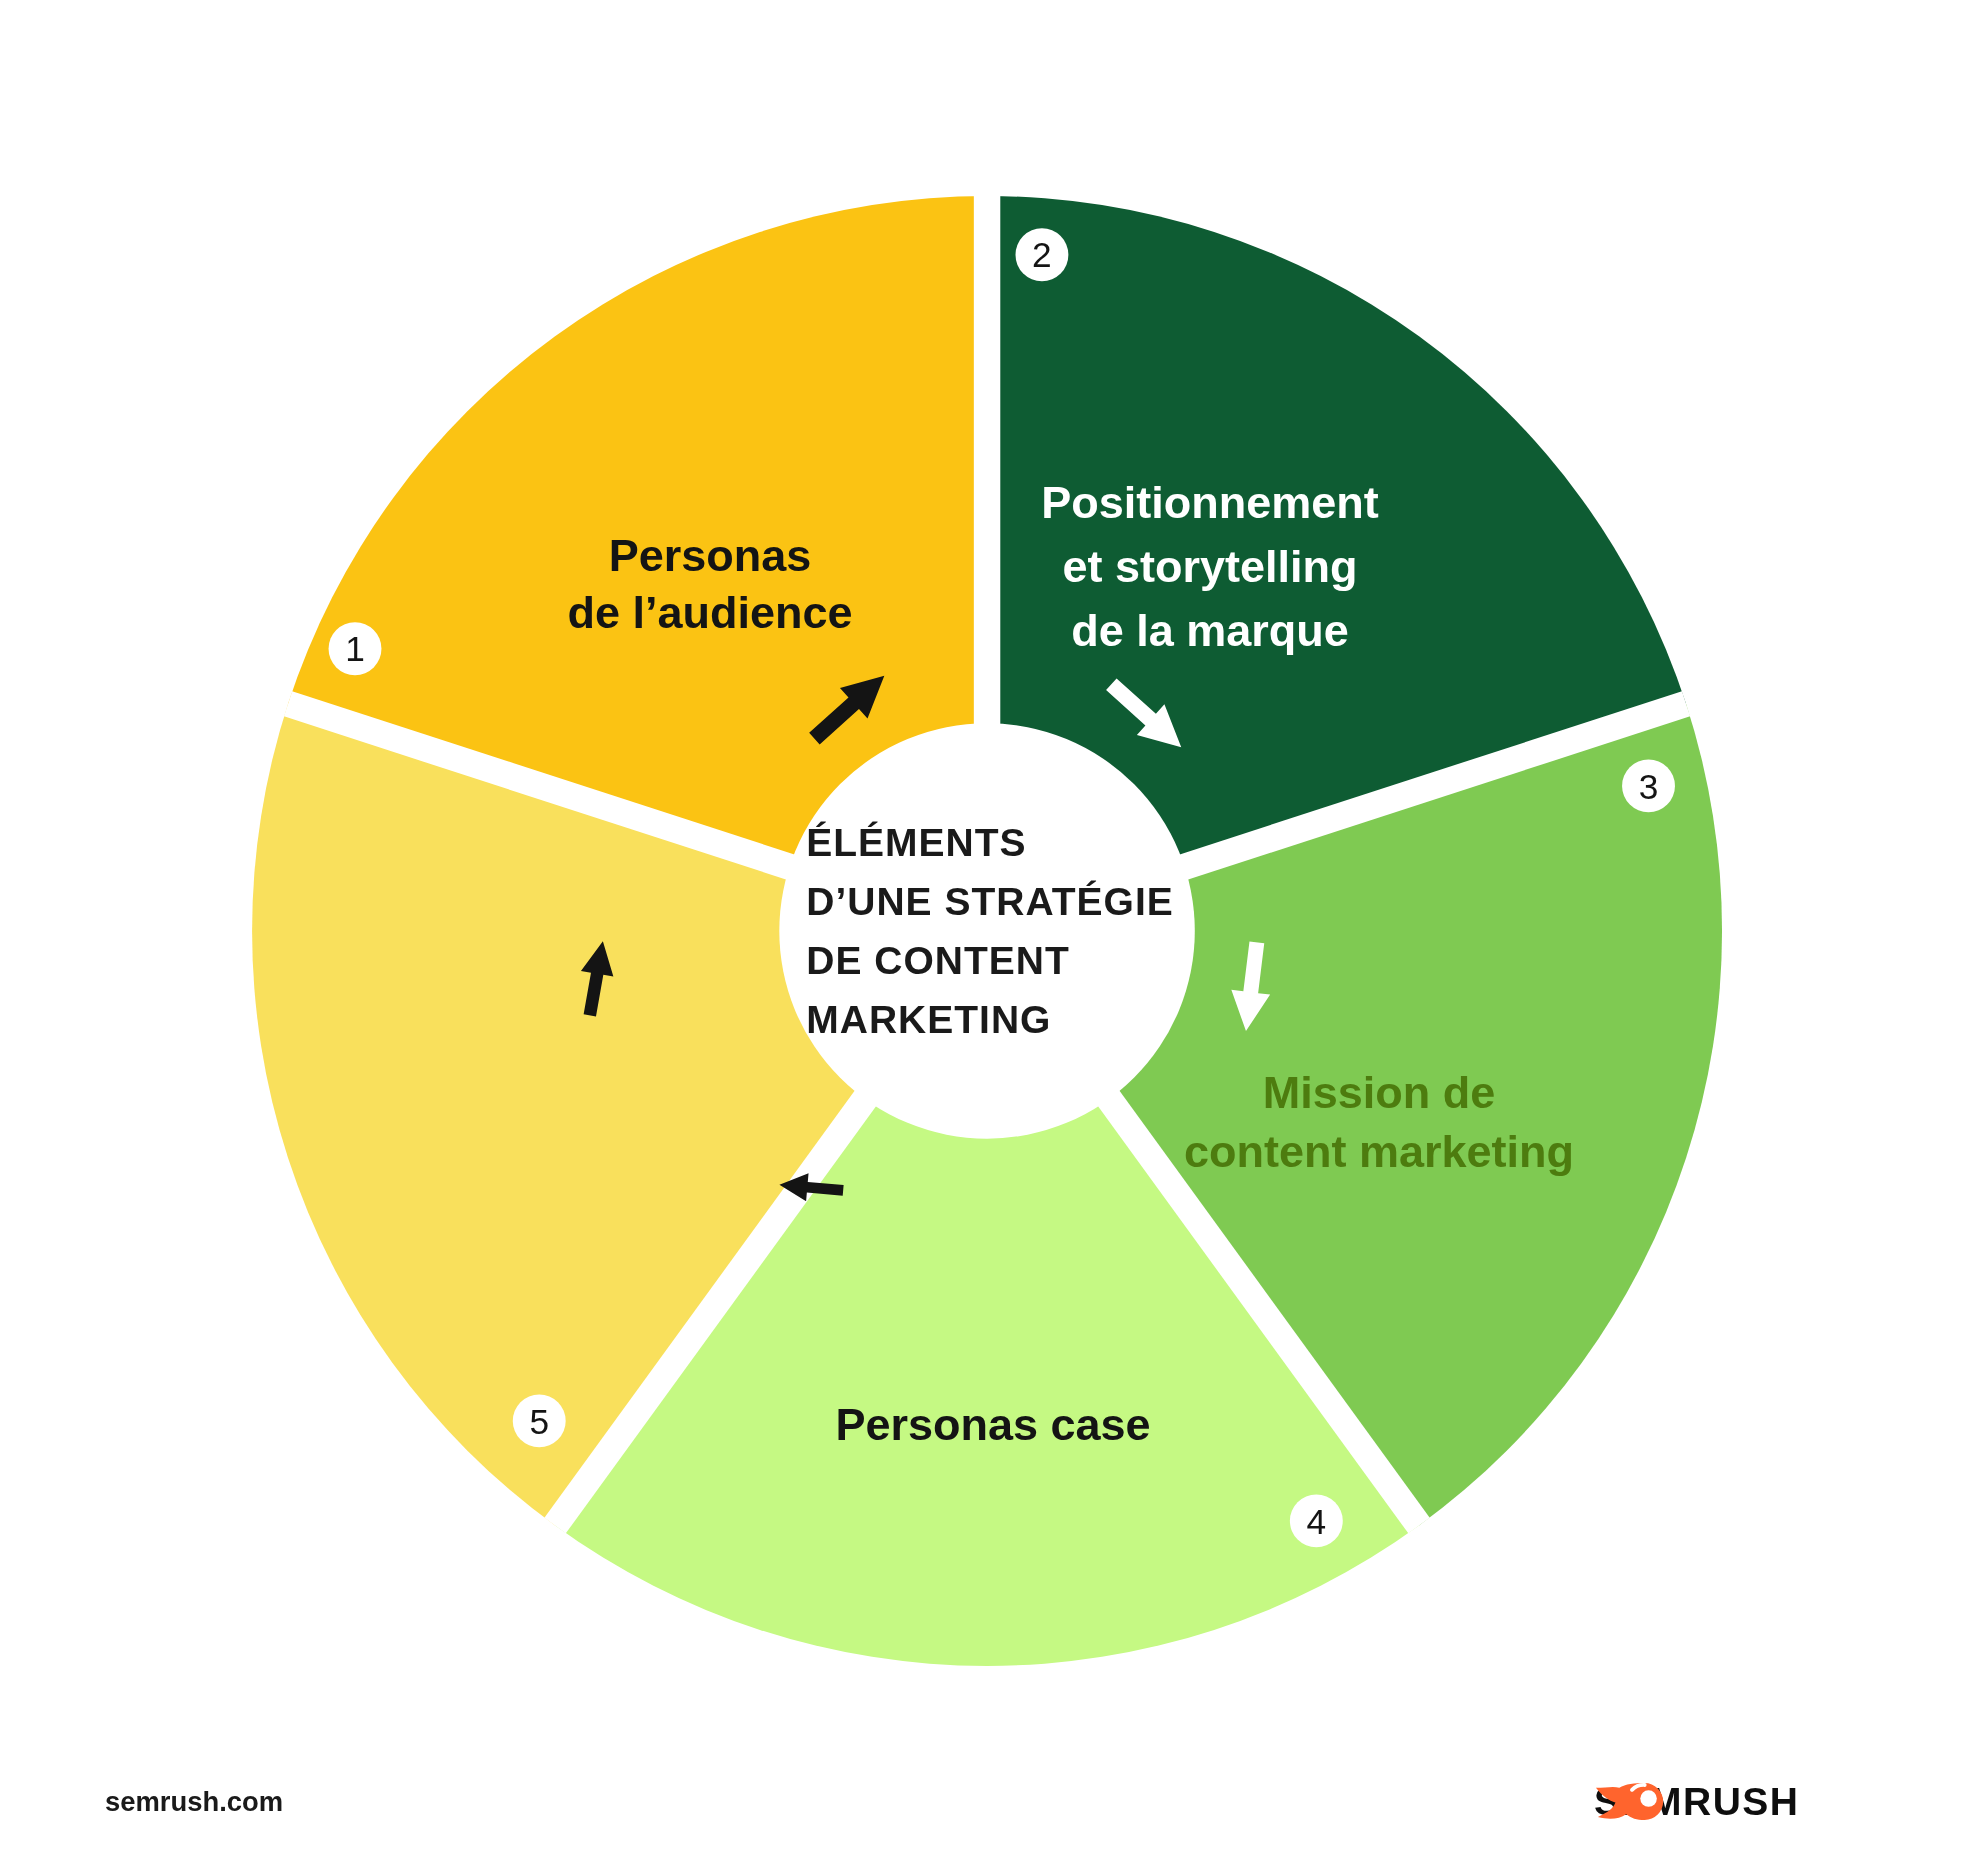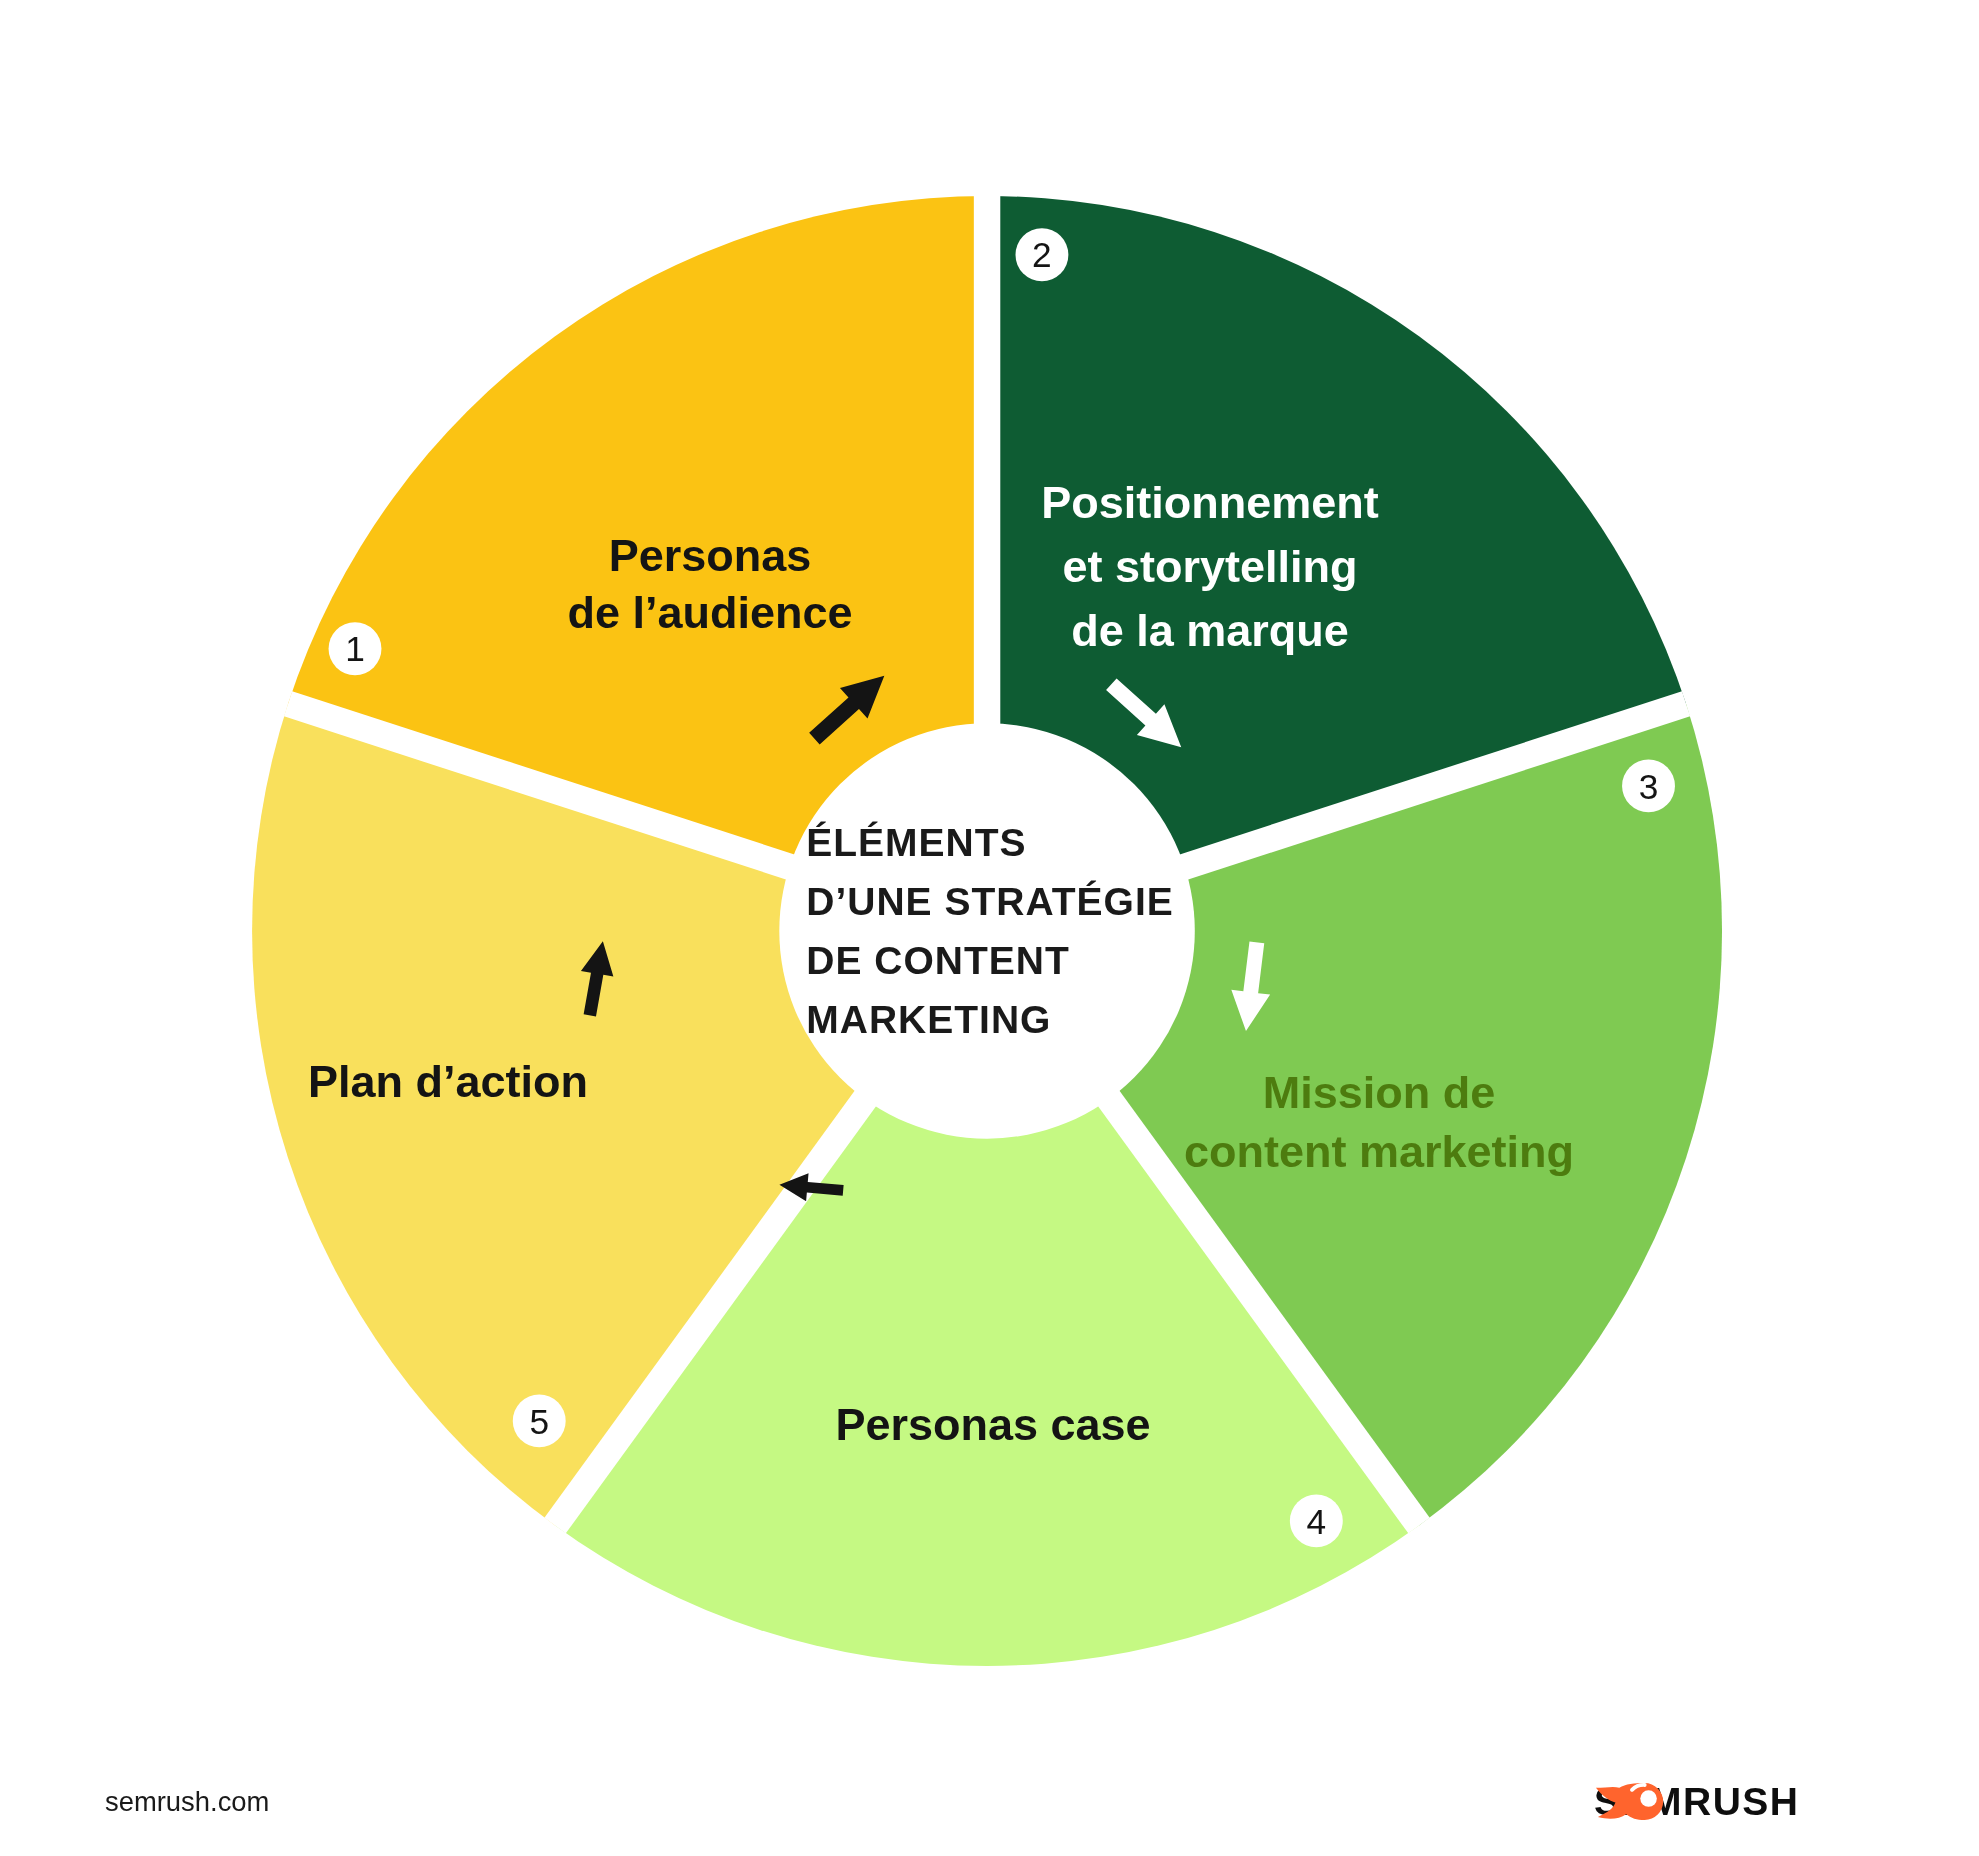--- a/index.html
+++ b/index.html
@@ -15,21 +15,21 @@
   }
   .center-title{
     position:absolute;transform:translate(-50%,-50%);
     white-space:pre-line;text-align:left;
     font-size:39px;font-weight:600;line-height:59px;letter-spacing:1px;color:#1a1a1a;
   }
   .label2{line-height:64px;}
   .label3{line-height:59px;}
   .footer-site{
     position:absolute;left:105px;top:1786px;
-    font-size:27.4px;font-weight:400;color:#1a1a1a;
+    font-size:27.4px;font-weight:700;color:#1a1a1a;
   }
   .footer-logo{
     position:absolute;left:1594px;top:1776px;height:51px;
     display:flex;align-items:center;gap:9.8px;
   }
   .brand-word{
     font-size:39px;font-weight:700;letter-spacing:1.5px;color:#0e0e0e;
   }
   .badge-num{font-size:36px;font-weight:500;}
 </style>
@@ -99,21 +99,20 @@
 
   <div class="seg-label label2" style="left: 1210px; top: 551px; color: rgb(255, 255, 255);">Positionnement
 et storytelling
 de la marque</div>
 
   <div class="seg-label label3" style="left: 1379px; top: 1106px; color: #4d7c0f;">Mission de
 content marketing</div>
 
   <div class="seg-label" style="left: 993px; top: 1408px; color: rgb(20, 20, 20);">Personas case</div>
 
-  <div class="seg-label" style="left: 448px; top: 1065px; color: rgb(20, 20, 20);">Plan d’action</div>
 
   <div class="center-title" style="left:990px;top:931px;">ÉLÉMENTS
 D’UNE STRATÉGIE
 DE CONTENT
 MARKETING</div>
 
   <div class="footer-site">semrush.com</div>
 
   <div class="footer-logo">
     <svg width="76" height="51" viewBox="0 0 78 52">

